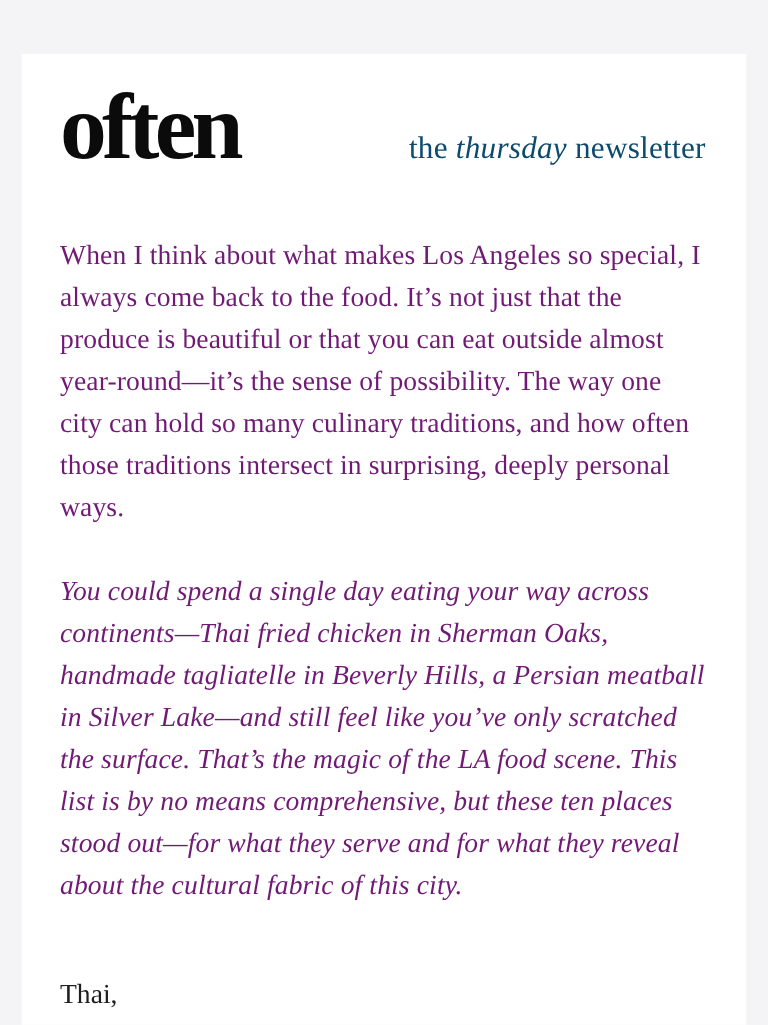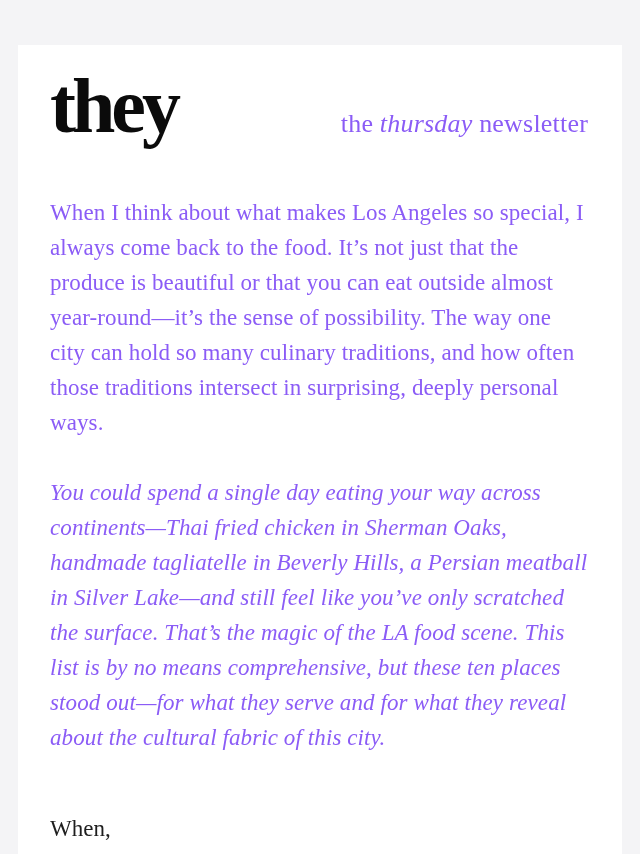--- a/index.html
+++ b/index.html
@@ -32,31 +32,31 @@
     font-weight: bold;
     font-size: 78px;
     line-height: 1;
     letter-spacing: -4px;
     color: #0b0b0b;
     text-decoration: none;
     cursor: pointer;
   }
   .tagline {
     font-size: 26px;
-    color: #8b5cf6;
+    color: #0c4a6e;
     letter-spacing: 0.2px;
     white-space: nowrap;
   }
   .tagline .emph {
     font-style: italic;
   }
   .body-copy {
     margin-top: 50px;
     width: 538px;
-    color: #8b5cf6;
+    color: #701a75;
   }
   .body-copy p {
     font-size: 23px;
     line-height: 35px;
     letter-spacing: 0.1px;
   }
   .body-copy p + p {
     margin-top: 35px;
     font-style: italic;
   }
@@ -66,29 +66,29 @@
     line-height: 35px;
     color: #1e1e1e;
   }
 </style>
 </head>
 <body>
 
 <div class="card">
 
   <div class="header">
-    <a class="logo">they</a>
+    <a class="logo">often</a>
     <div class="tagline">
       <span>the </span><span class="emph">thursday</span><span> newsletter</span>
     </div>
   </div>
 
   <div class="body-copy">
     <p>When I think about what makes Los Angeles so special, I always come back to the food. It’s not just that the produce is beautiful or that you can eat outside almost year-round—it’s the sense of possibility. The way one city can hold so many culinary traditions, and how often those traditions intersect in surprising, deeply personal ways.</p>
     <p>You could spend a single day eating your way across continents—Thai fried chicken in Sherman Oaks, handmade tagliatelle in Beverly Hills, a Persian meatball in Silver Lake—and still feel like you’ve only scratched the surface. That’s the magic of the LA food scene. This list is by no means comprehensive, but these ten places stood out—for what they serve and for what they reveal about the cultural fabric of this city.</p>
   </div>
 
   <div class="signoff">
-    <div>When,</div>
+    <div>Thai,</div>
     <div>Gwyneth</div>
   </div>
 
 </div>
 
 </body></html>

